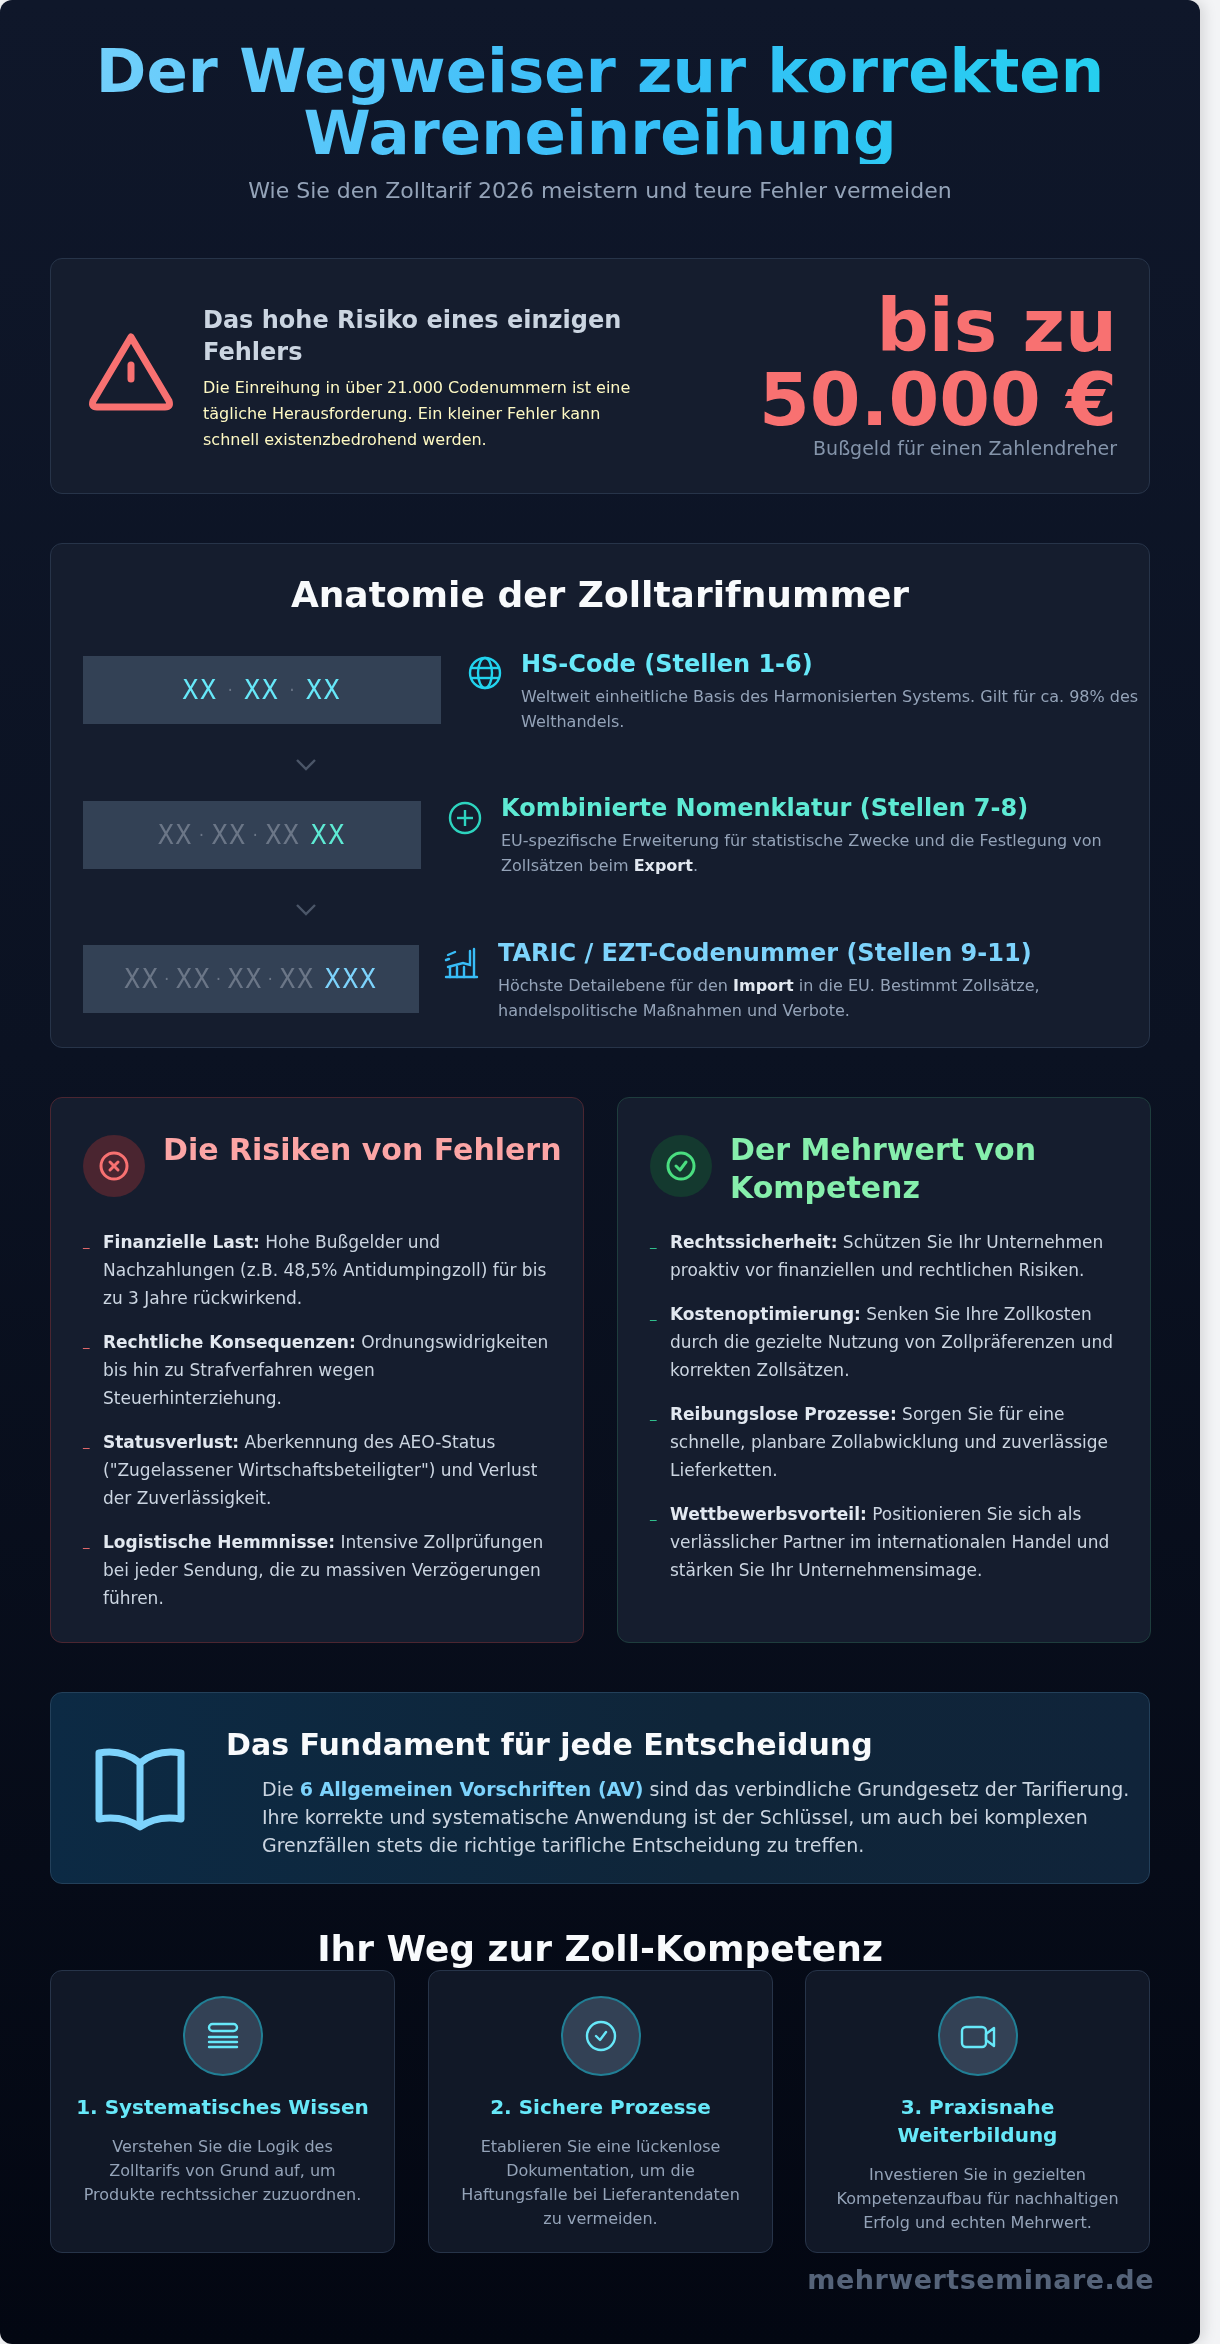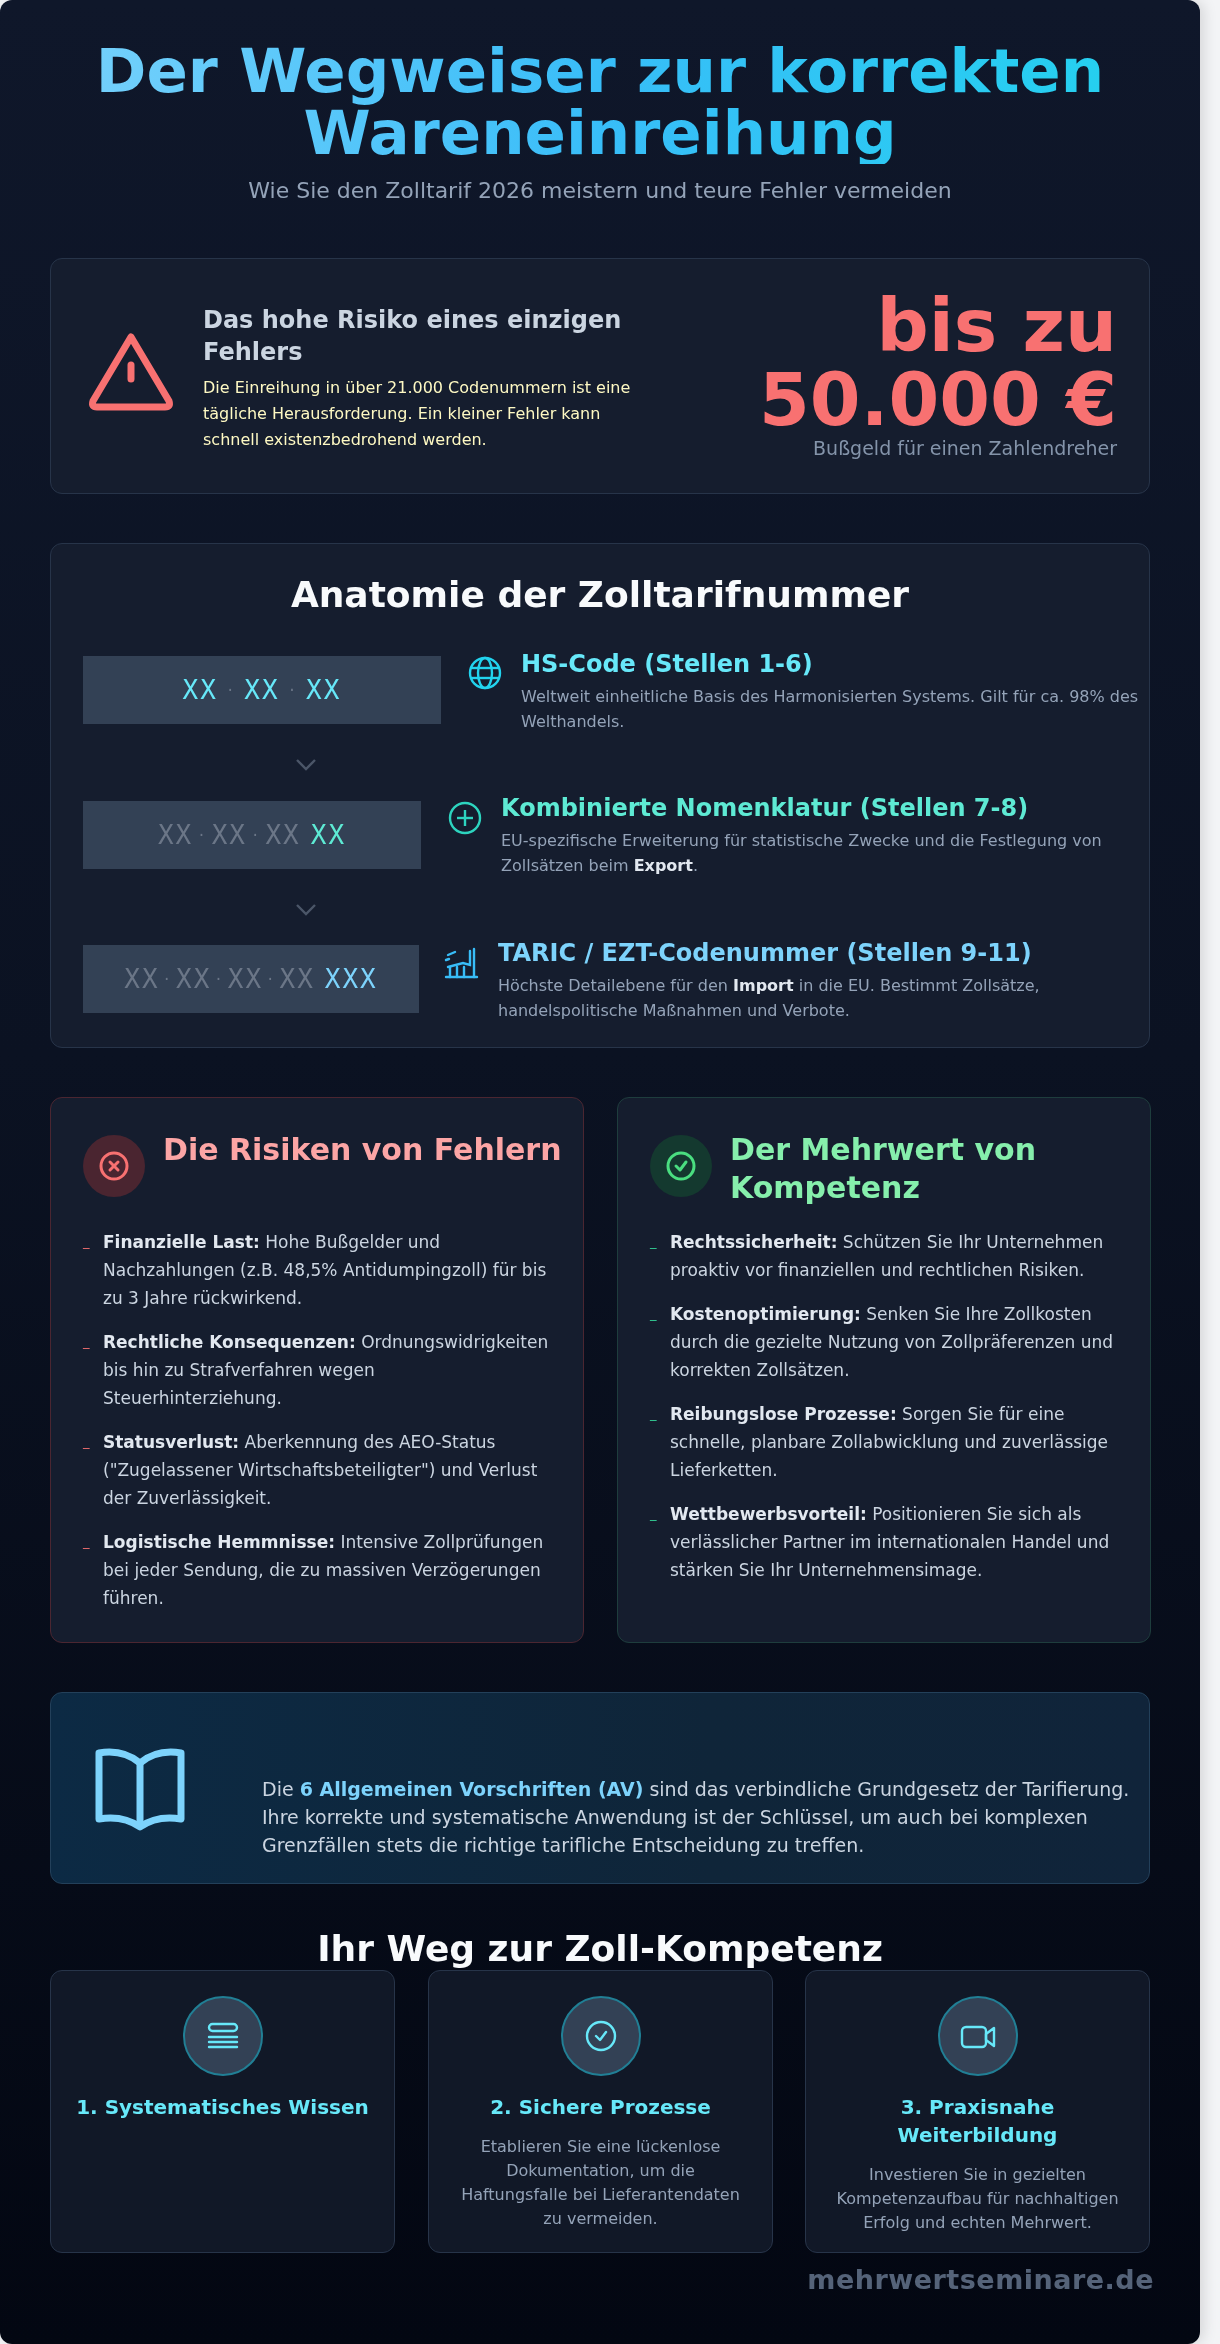--- a/index.html
+++ b/index.html
@@ -214,35 +214,37 @@
       <li><span class="dash">_</span><b>Reibungslose Prozesse:</b><span> Sorgen Sie für eine schnelle, planbare Zollabwicklung und zuverlässige Lieferketten.</span></li>
       <li><span class="dash">_</span><b>Wettbewerbsvorteil:</b><span> Positionieren Sie sich als verlässlicher Partner im internationalen Handel und stärken Sie Ihr Unternehmensimage.</span></li>
     </ul>
   </section>
 
   <section class="card found-card">
     <svg class="found-icon" viewBox="0 0 94 88" fill="none" stroke="#7dd3fc" stroke-width="7" stroke-linejoin="round">
       <path d="M47 20 Q30 6 6 10 L6 76 Q30 72 47 84 Q64 72 88 76 L88 10 Q64 6 47 20 Z"></path>
       <line x1="47" y1="20" x2="47" y2="84"></line>
     </svg>
+    <h2 class="found-head">Das Fundament für jede Entscheidung</h2>
     <p class="found-text"><span>Die </span><b>6 Allgemeinen Vorschriften (AV)</b><span> sind das verbindliche Grundgesetz der Tarifierung. Ihre korrekte und systematische Anwendung ist der Schlüssel, um auch bei komplexen Grenzfällen stets die richtige tarifliche Entscheidung zu treffen.</span></p>
   </section>
 
   <h2 class="path-title">Ihr Weg zur Zoll-Kompetenz</h2>
 
   <section class="card step-card" style="left:50px;">
     <div class="step-circle">
       <svg width="34" height="34" viewBox="0 0 34 34" fill="none" stroke="#67e8f9" stroke-width="2.4" stroke-linecap="round">
         <rect x="3" y="5" width="28" height="7" rx="3.5"></rect>
         <line x1="3" y1="18" x2="31" y2="18"></line>
         <line x1="3" y1="23" x2="31" y2="23"></line>
         <line x1="3" y1="28" x2="31" y2="28"></line>
       </svg>
     </div>
     <h3 class="step-head">1. Systematisches Wissen</h3>
+    <p class="step-text" style="top:164px;">Verstehen Sie die Logik des Zolltarifs von Grund auf, um Produkte rechtssicher zuzuordnen.</p>
   </section>
 
   <section class="card step-card" style="left:428px;">
     <div class="step-circle">
       <svg width="34" height="34" viewBox="0 0 34 34" fill="none" stroke="#67e8f9" stroke-width="2.4" stroke-linecap="round" stroke-linejoin="round">
         <circle cx="17" cy="17" r="14"></circle>
         <polyline points="12,17 16,21 22,13"></polyline>
       </svg>
     </div>
     <h3 class="step-head">2. Sichere Prozesse</h3>

